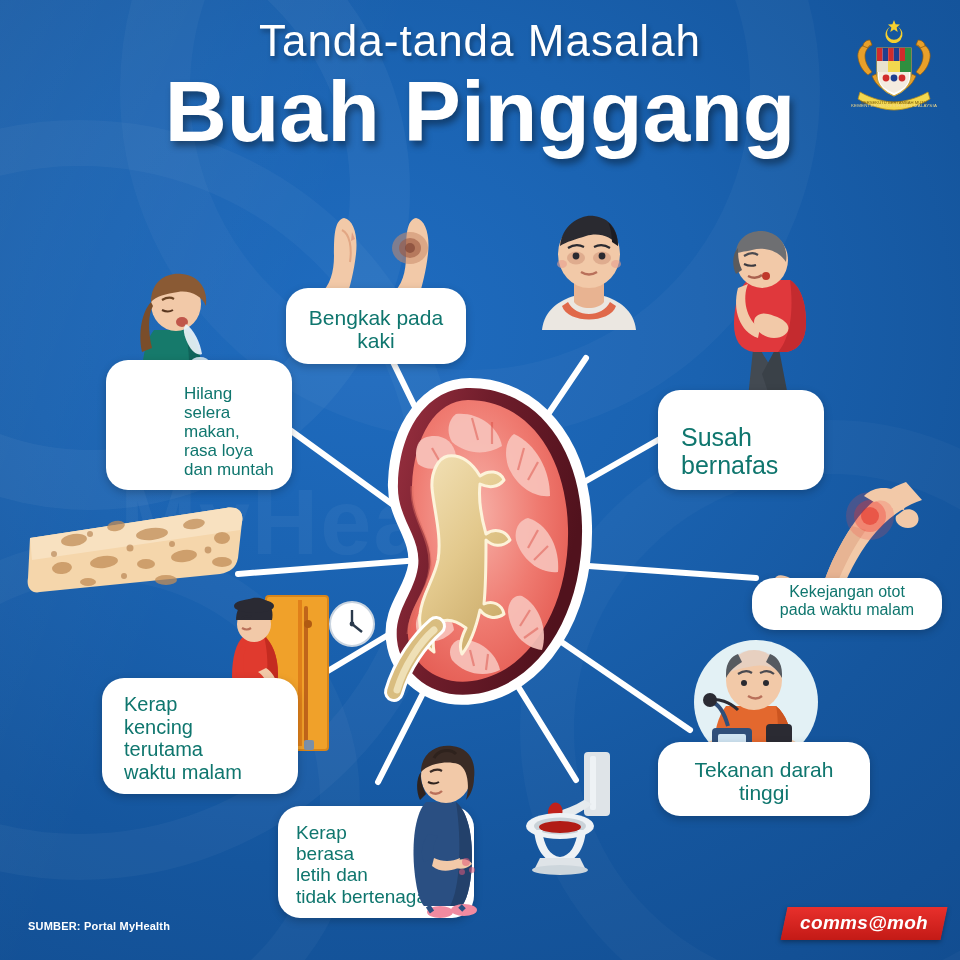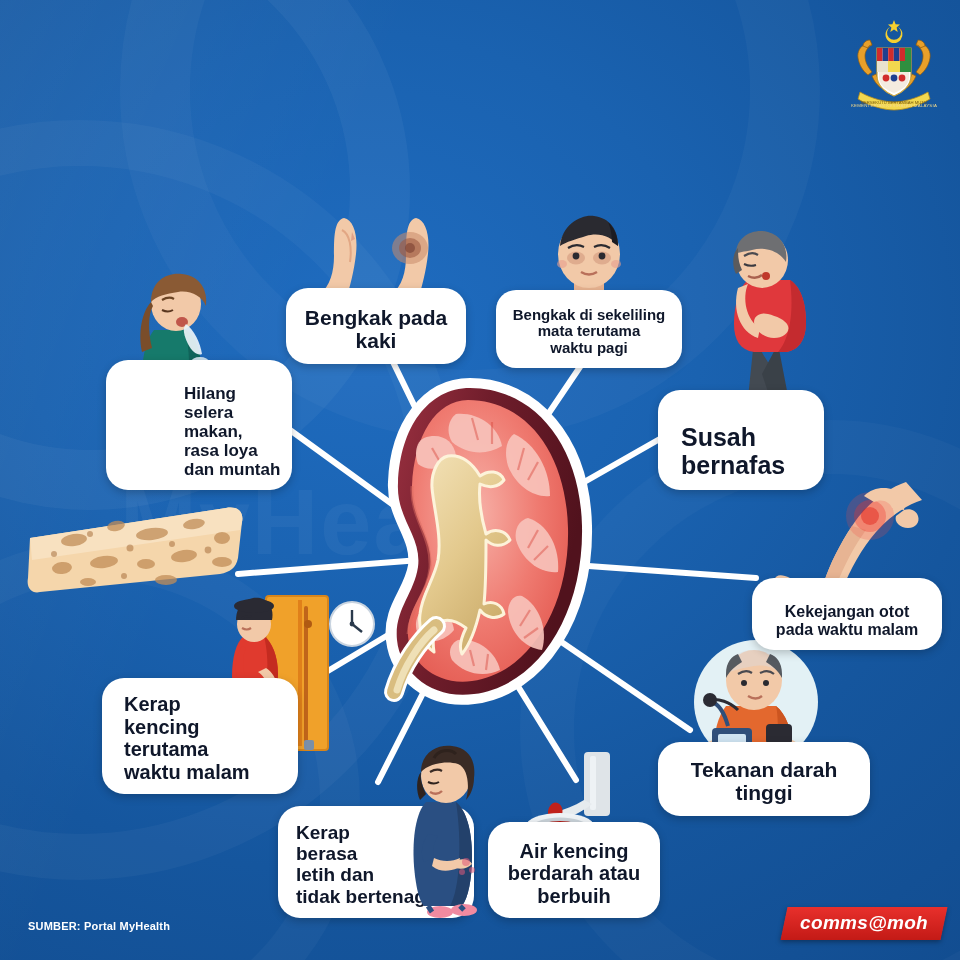--- a/index.html
+++ b/index.html
@@ -51,21 +51,21 @@
   #lines { position: absolute; left: 0; top: 0; width: 960px; height: 960px; z-index: 5; }
 
   
   #kidney { position: absolute; left: 352px; top: 378px; width: 260px; height: 330px; z-index: 8; }
 
   
   .card {
     position: absolute; z-index: 20;
     background: #ffffff; border-radius: 22px;
     box-shadow: 0 3px 9px rgba(0,0,0,0.22);
-    color: #0f172a; font-weight: bold;
+    color: #0f766e; font-weight: normal;
     display: flex; align-items: flex-end; justify-content: center;
     text-align: center; padding: 8px 10px 11px;
     line-height: 1.12;
   }
   .card .txt { width: 100%; }
 
   
   .ill { position: absolute; z-index: 15; pointer-events: none; }
   .ill.front { z-index: 24; }
 
@@ -92,20 +92,24 @@
 <div id="poster">
 
   <div class="swirl sw1"></div>
   <div class="swirl sw2"></div>
   <div class="swirl sw3"></div>
   <div class="swirl sw4"></div>
   <div class="swirl sw5"></div>
   <div class="sheen"></div>
   <div class="ghost">MyHealth</div>
 
+  <div id="header">
+    <div id="title-small">Tanda-tanda Masalah</div>
+    <div id="title-big">Buah Pinggang</div>
+  </div>
 
   <div id="emblem">
     <svg viewBox="0 0 96 100" width="96" height="100">
 
       <path d="M44 13 a7 7 0 1 0 8 0 a8.5 8.5 0 1 1 -8 0 z" fill="#f6d02f"></path>
       <polygon points="62,6 63.6,10.2 68,10.6 64.6,13.6 65.7,18 62,15.5 58.3,18 59.4,13.6 56,10.6 60.4,10.2" fill="#f6d02f" transform="translate(-14,0)"></polygon>
 
       <g fill="#e8a02a" stroke="#8b5a12" stroke-width="0.7">
         <path d="M20 30 c-6 2 -9 8 -8 14 c1 7 5 13 10 17 l4 -3 c-4 -5 -7 -10 -7 -16 c0 -5 3 -9 7 -11 l-2 -4 z"></path>
         <path d="M24 26 c-4 0 -7 3 -7 6 l5 2 c0 -2 2 -3 4 -3 z"></path>
@@ -251,25 +255,20 @@
     <ellipse cx="52" cy="52" rx="9" ry="6.5" fill="#d8a185" opacity="0.75"></ellipse>
     <ellipse cx="78" cy="52" rx="9" ry="6.5" fill="#d8a185" opacity="0.75"></ellipse>
     <circle cx="52" cy="50" r="3.4" fill="#2a2a30"></circle>
     <circle cx="78" cy="50" r="3.4" fill="#2a2a30"></circle>
     <path d="M44 42 q8 -5 16 -1" stroke="#2a2a30" stroke-width="2.2" fill="none"></path>
     <path d="M70 41 q8 -4 16 1" stroke="#2a2a30" stroke-width="2.2" fill="none"></path>
     <path d="M57 66 q8 5 16 0" stroke="#b9705a" stroke-width="2.4" fill="none"></path>
     <ellipse cx="38" cy="58" rx="5" ry="4" fill="#e89f8d" opacity="0.6"></ellipse>
     <ellipse cx="92" cy="58" rx="5" ry="4" fill="#e89f8d" opacity="0.6"></ellipse>
   </svg>
-  <div class="card" style="left:496px; top:290px; width:186px; height:78px; font-size:15px; border-radius:20px;">
-    <div class="txt" style="white-space:pre-line;">Bengkak di sekeliling
-mata terutama
-waktu pagi</div>
-  </div>
 
   <svg class="ill" style="left:704px; top:228px; width:140px; height:210px;" viewBox="0 0 140 210">
     <path d="M50 112 L44 170 L38 198 L56 200 L62 172 L74 150 Z" fill="#434a52"></path>
     <path d="M74 116 L84 168 L92 196 L74 200 L66 170 L58 146 Z" fill="#3a4148"></path>
     <ellipse cx="42" cy="200" rx="16" ry="8" fill="#1f5f8e"></ellipse>
     <ellipse cx="88" cy="198" rx="16" ry="8" fill="#1f5f8e"></ellipse>
     <path d="M44 52 C36 58 30 76 30 96 C30 112 36 122 50 124 L82 124 C96 122 102 110 102 94
              C102 74 96 58 86 52 Z" fill="#e0383c"></path>
     <path d="M86 52 C96 58 102 74 102 94 C102 110 96 122 82 124 L74 124 C86 110 90 84 86 52 Z" fill="#c42b2f"></path>
     <path d="M44 56 C38 70 42 92 56 100 L54 110 C36 104 28 82 34 60 Z" fill="#f2c9a8"></path>
@@ -294,21 +293,21 @@
     <path d="M70 102 C58 104 44 104 34 100 C26 96 20 96 18 102 C16 108 22 114 32 118
              C46 124 66 124 80 118 C88 114 90 108 86 104 Z" fill="#f2c9a8"></path>
     <g>
       <circle cx="114" cy="38" r="24" fill="#f04a44" opacity="0.22"></circle>
       <circle cx="114" cy="38" r="16" fill="#f0332c" opacity="0.32"></circle>
       <circle cx="114" cy="38" r="9" fill="#e01e16" opacity="0.45"></circle>
     </g>
     <path d="M108 18 C116 10 128 8 138 12 C146 16 150 24 148 32 L136 30 C134 24 126 20 118 24 Z" fill="#f2c9a8"></path>
     <path d="M148 32 c6 -2 12 0 14 6 c2 6 -2 12 -10 12 c-8 0 -14 -6 -12 -12 z" fill="#f2c9a8"></path>
   </svg>
-  <div class="card" style="left:752px; top:578px; width:190px; height:72px; font-size:16px;">
+  <div class="card" style="left:752px; top:578px; width:190px; height:52px; font-size:16px;">
     <div class="txt" style="white-space:pre-line;">Kekejangan otot
 pada waktu malam</div>
   </div>
 
   <svg class="ill" style="left:668px; top:640px; width:170px; height:150px;" viewBox="0 0 170 150">
     <circle cx="88" cy="62" r="62" fill="#e3f1f5"></circle>
     <rect x="18" y="108" width="136" height="14" rx="3" fill="#c9b48a"></rect>
     <path d="M18 122 h136 l-8 10 h-120 z" fill="#a88f63"></path>
     <path d="M58 66 C50 76 46 92 46 108 L124 108 C124 90 118 74 108 66 Z" fill="#e3682e"></path>
     <path d="M108 66 C118 74 124 90 124 108 L110 108 C110 88 110 74 108 66 Z" fill="#cc5520"></path>
@@ -342,25 +341,20 @@
     <path d="M78 54 C68 60 58 64 48 66 L52 74 C64 72 76 66 86 58 Z" fill="#e6ebee"></path>
     <path d="M44 60 c4 -6 10 -4 12 2 c2 6 -2 12 -8 12 c-6 0 -8 -8 -4 -14 z" fill="#c0211a"></path>
     <ellipse cx="54" cy="80" rx="34" ry="13" fill="#eef2f5"></ellipse>
     <ellipse cx="54" cy="80" rx="26" ry="8.5" fill="#c9d2d8"></ellipse>
     <ellipse cx="54" cy="81" rx="21" ry="6" fill="#b11c16"></ellipse>
     <path d="M28 84 C30 104 38 116 54 118 C70 116 78 104 80 84 L72 84 C70 100 64 110 54 111
              C44 110 38 100 36 84 Z" fill="#eef2f5"></path>
     <path d="M34 112 h40 l6 12 h-52 z" fill="#dfe4e8"></path>
     <ellipse cx="54" cy="124" rx="28" ry="5" fill="#cdd6dc"></ellipse>
   </svg>
-  <div class="card" style="left:488px; top:822px; width:172px; height:96px; font-size:20px;">
-    <div class="txt" style="white-space:pre-line;">Air kencing
-berdarah atau
-berbuih</div>
-  </div>
 
   <svg class="ill front" style="left:388px; top:742px; width:110px; height:180px;" viewBox="0 0 110 180">
     <path d="M38 60 C28 70 24 96 26 124 C28 148 32 160 36 164 L74 164 C80 156 84 138 84 114
              C84 88 78 68 68 60 Z" fill="#2a4f82"></path>
     <path d="M68 60 C78 68 84 88 84 114 C84 138 80 156 74 164 L62 164 C72 146 74 100 68 60 Z" fill="#23416b"></path>
     <path d="M40 92 c-6 8 -8 20 -4 28 l10 -4 c-2 -8 0 -16 4 -22 z" fill="#2a4f82"></path>
     <path d="M46 116 c8 4 18 4 26 0 l-2 10 c-10 4 -18 4 -26 -2 z" fill="#f2c9a8"></path>
     <path d="M70 118 c6 -2 12 0 14 4 c-4 4 -10 6 -16 4 z" fill="#f2c9a8"></path>
     <g fill="#e05a7a" opacity="0.55">
       <circle cx="78" cy="120" r="4"></circle>

